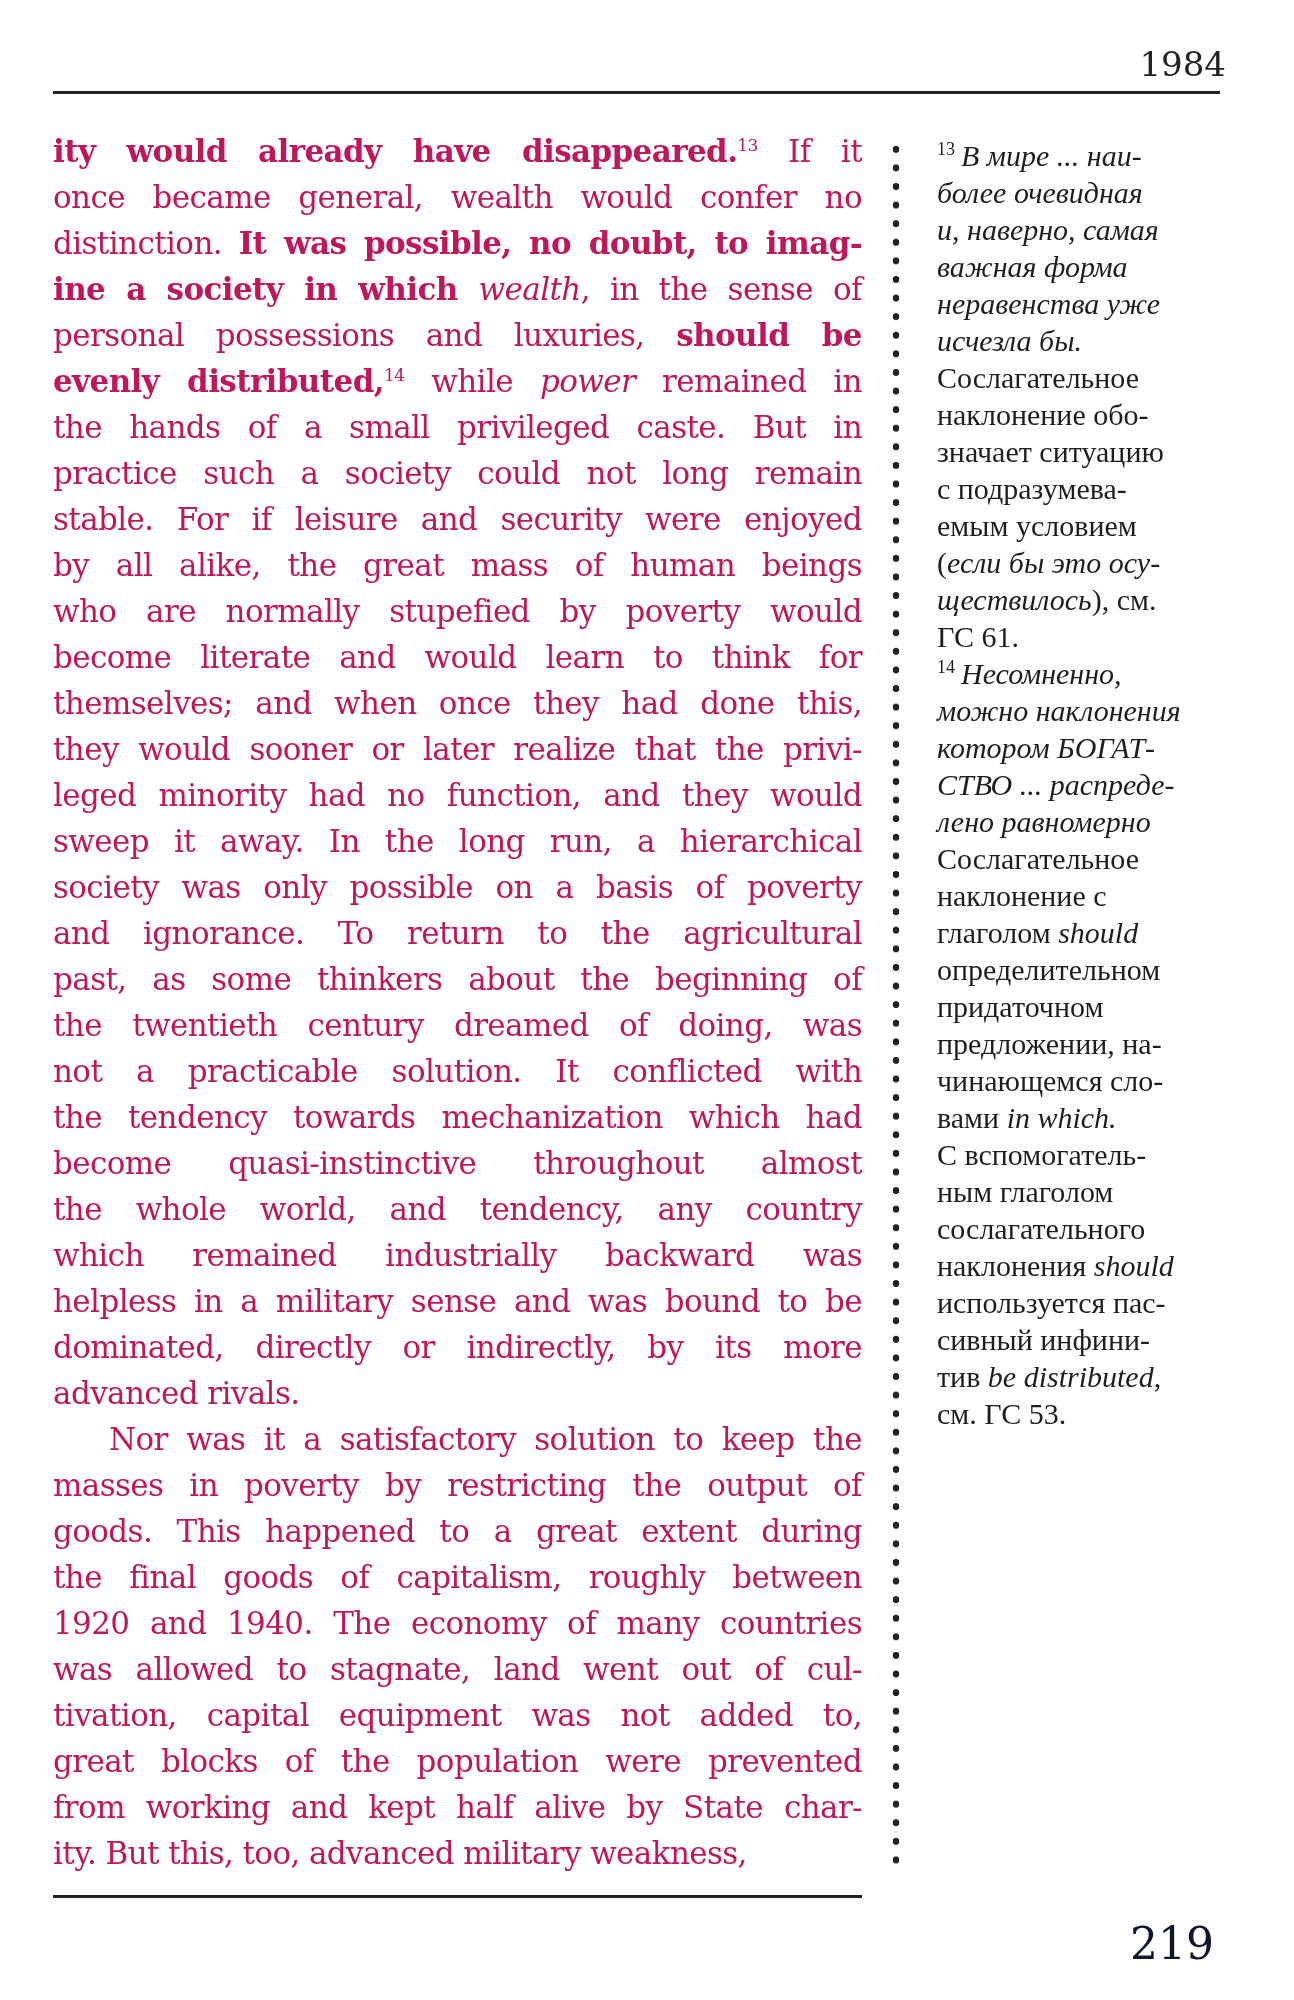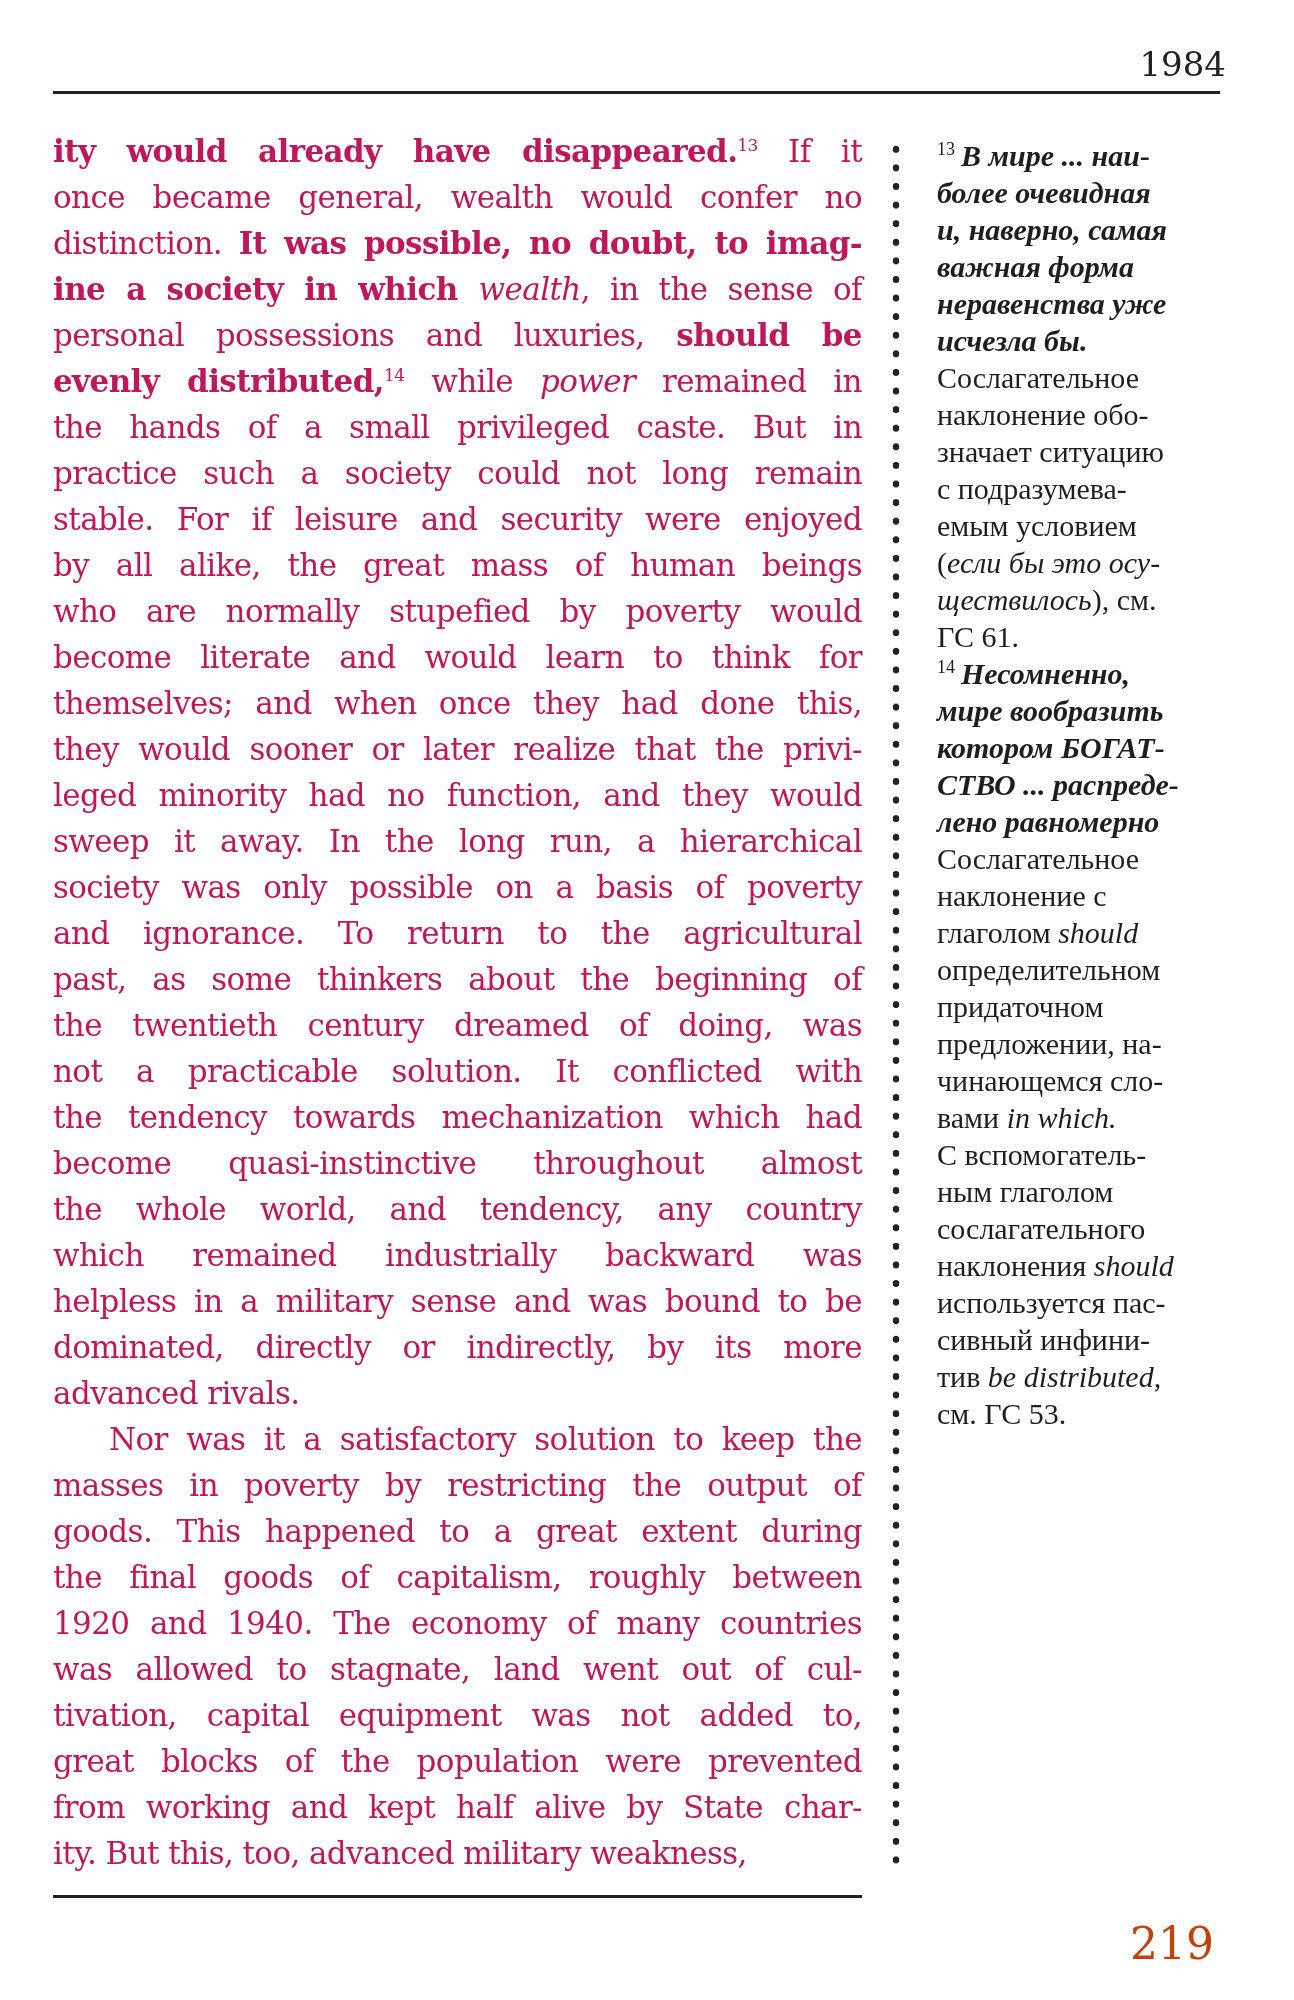--- a/index.html
+++ b/index.html
@@ -1,33 +1,33 @@
 <!DOCTYPE html>
 <html><head>
 <meta charset="utf-8">
 <style>
   html, body { margin:0; padding:0; background:#ffffff; }
   body { width:1294px; height:2000px; position:relative; overflow:hidden; color:#1e1e1e; }
   .running-head { position:absolute; right:68px; top:44px; font-family:"DejaVu Serif", serif; font-size:34px; letter-spacing:0px; color:#222; }
   .top-rule { position:absolute; left:53px; top:91px; width:1167px; height:3px; background:#222; }
   .bottom-rule { position:absolute; left:53px; top:1895px; width:809px; height:3px; background:#222; }
-  .folio { position:absolute; right:80px; top:1918px; font-family:"DejaVu Serif", serif; font-size:44px; color:#c2410c; }
+  .folio { position:absolute; right:80px; top:1918px; font-family:"DejaVu Serif", serif; font-size:44px; color:#0f172a; }
   .main { position:absolute; left:53px; top:128px; width:809px; font-family:"DejaVu Serif", serif; font-size:31px; color:#be185d; }
   .line { height:46px; line-height:46px; white-space:nowrap; text-align:justify; text-align-last:justify; letter-spacing:-0.6px; }
   .line.last { text-align-last:left; }
   .line.indent { padding-left:56px; }
   .b { font-weight:bold; }
   .i { font-style:italic; }
   sup { font-size:17px; line-height:0; vertical-align:super; font-weight:normal; }
   .dots { position:absolute; left:891px; top:140px; width:10px; height:1730px;
     background-image: radial-gradient(circle, #222 3.2px, transparent 3.6px);
     background-size:10px 18.6px; background-repeat:repeat-y; }
   .notes { position:absolute; left:937px; top:137px; width:300px; font-family:"Liberation Serif", serif; font-size:30px; color:#1e1e1e; }
   .nline { height:37px; line-height:37px; white-space:nowrap; }
-  .nb { font-weight:bold; font-style:italic; }
+  .nb { font-weight:normal; font-style:italic; }
   .ni { font-style:italic; }
   .nsup { font-size:18px; vertical-align:super; line-height:0; margin-right:6px; }
 </style>
 </head>
 <body>
 
 <div class="running-head">1984</div>
 <div class="top-rule"></div>
 
 <div class="main" id="main">
@@ -82,21 +82,21 @@
     <div class="nline"><span class="nb">исчезла бы.</span></div>
     <div class="nline"><span>Сослагательное</span></div>
     <div class="nline"><span>наклонение обо-</span></div>
     <div class="nline"><span>значает ситуацию</span></div>
     <div class="nline"><span>с подразумева-</span></div>
     <div class="nline"><span>емым условием</span></div>
     <div class="nline"><span>(</span><span class="ni">если бы это осу-</span></div>
     <div class="nline"><span class="ni">ществилось</span><span>), см.</span></div>
     <div class="nline"><span>ГС 61.</span></div>
     <div class="nline"><sup class="nsup">14</sup><span class="nb">Несомненно,</span></div>
-    <div class="nline"><span class="nb">мире вообразить</span></div>
+    <div class="nline"><span class="nb">можно наклонения</span></div>
     <div class="nline"><span class="nb">котором БОГАТ-</span></div>
     <div class="nline"><span class="nb">СТВО ... распреде-</span></div>
     <div class="nline"><span class="nb">лено равномерно</span></div>
     <div class="nline"><span>Сослагательное</span></div>
     <div class="nline"><span>наклонение с</span></div>
     <div class="nline"><span>глаголом </span><span class="ni">should</span></div>
     <div class="nline"><span>определительном</span></div>
     <div class="nline"><span>придаточном</span></div>
     <div class="nline"><span>предложении, на-</span></div>
     <div class="nline"><span>чинающемся сло-</span></div>

